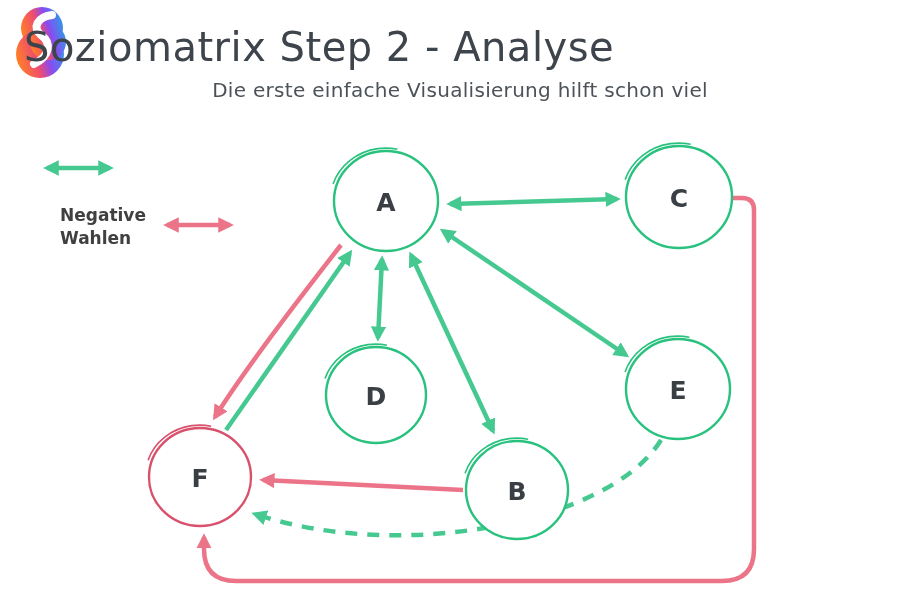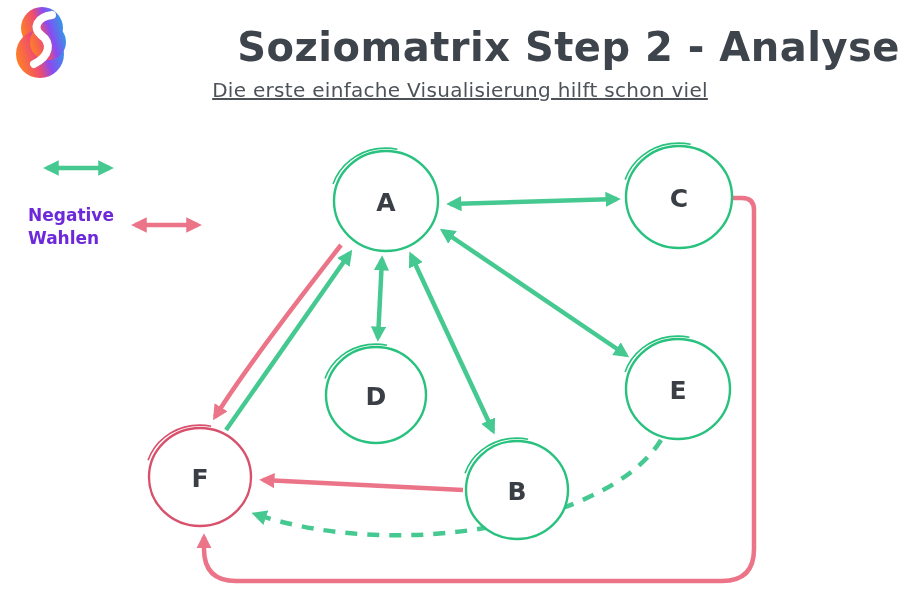--- a/index.html
+++ b/index.html
@@ -1,22 +1,22 @@
 <!DOCTYPE html>
 <html><head>
 <meta charset="utf-8">
 <style>
   html,body{margin:0;padding:0;background:#fff;}
   #stage{position:relative;width:900px;height:600px;background:#ffffff;overflow:hidden;
          font-family:"DejaVu Sans","Liberation Sans",sans-serif;}
   #brand-logo{position:absolute;left:8px;top:4px;}
-  #page-title{position:absolute;left:24px;top:24px;width:876px;text-align:right;
-              font-size:40px;font-weight:700;letter-spacing:.5px;}
+  #page-title{position:absolute;left:24px;top:24px;width:876px;text-align:left;
+              font-size:40px;font-weight:400;letter-spacing:.5px;}
   #page-subtitle{position:absolute;left:24px;top:78px;width:872px;text-align:center;
-                 font-size:20px;font-weight:400;letter-spacing:.3px;text-decoration:underline;}
+                 font-size:20px;font-weight:400;letter-spacing:.3px;}
   .legend{position:absolute;left:28px;top:158px;}
   .legend-item{display:flex;align-items:center;margin-bottom:22px;}
   .legend-label{width:88px;font-size:17px;font-weight:700;line-height:23px;}
   .legend-arrow{margin-left:6px;}
   #sociogram{position:absolute;left:0;top:0;}
   svg text.node-letter{font-family:"DejaVu Sans","Liberation Sans",sans-serif;
                        font-size:25px;font-weight:700;}
 </style>
 </head>
 <body>
@@ -43,21 +43,21 @@
   <div id="page-title" style="color: rgb(62, 68, 75);">Soziomatrix Step 2 - Analyse</div>
   <div id="page-subtitle" style="color: rgb(76, 82, 88);">Die erste einfache Visualisierung hilft schon viel</div>
 
   <div class="legend">
     <div class="legend-item">
       <span class="legend-arrow" id="legend-arrow-positive"><svg width="90" height="20">
             <line x1="13" y1="10" x2="76" y2="10" stroke="#46C991" stroke-width="4.6" marker-start="url(#arrow-pos)" marker-end="url(#arrow-pos)"></line>
           </svg></span>
     </div>
     <div class="legend-item">
-      <div class="legend-label" style="color: #6d28d9;">Negative Wahlen</div>
+      <div class="legend-label" style="color: #404040; margin-left: 32px;">Negative Wahlen</div>
       <span class="legend-arrow" id="legend-arrow-negative"><svg width="90" height="20">
             <line x1="13" y1="10" x2="76" y2="10" stroke="#EC7488" stroke-width="4.6" marker-start="url(#arrow-neg)" marker-end="url(#arrow-neg)"></line>
           </svg></span>
     </div>
   </div>
 
   <svg id="sociogram" width="900" height="600" viewBox="0 0 900 600">
       <defs>
         <marker id="arrow-pos" viewBox="0 0 10 10" refX="7.5" refY="5" markerWidth="3.4" markerHeight="3.4" orient="auto-start-reverse">
           <path d="M0,0 L10,5 L0,10 Z" fill="#46C991"></path>

